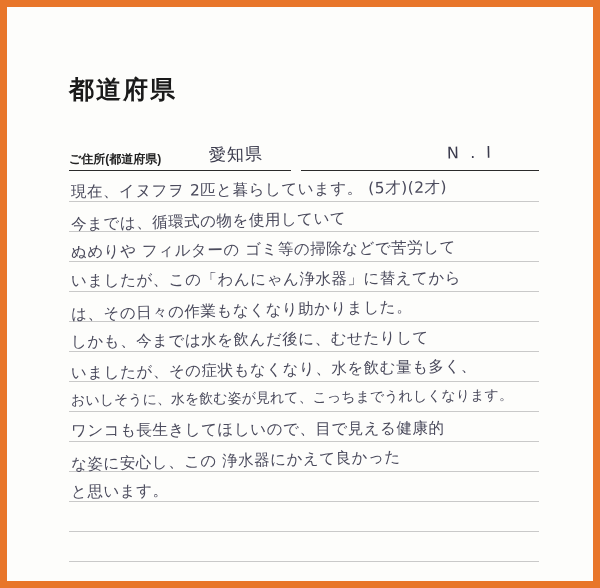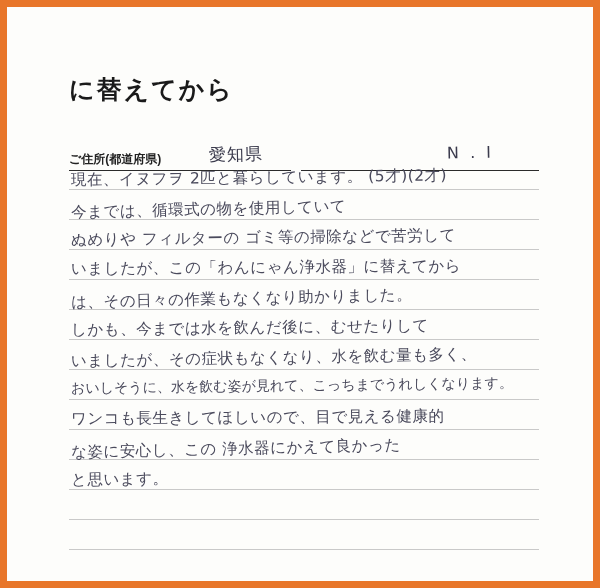--- a/index.html
+++ b/index.html
@@ -70,21 +70,21 @@
     height: 1px;
     background: #2b2b2b;
   }
   .ul-address { left: 0px; width: 222px; }
   .ul-name { left: 232px; width: 238px; }
 
   
   #body-area {
     position: absolute;
     left: 62px;
-    top: 156px;
+    top: 168px;
     width: 470px;
     height: 390px;
   }
   .line {
     position: absolute;
     left: 0;
     width: 470px;
     height: 1px;
     background: #c9c9c9;
   }
@@ -106,21 +106,21 @@
     font-size: 14px;
     letter-spacing: 0px;
   }
 </style>
 </head>
 <body>
 
 <div id="sheet">
   <div id="inner">
 
-    <div class="title">に替えてから</div>
+    <div class="title">都道府県</div>
 
     <div class="field-row">
       <span class="field-label lbl-address">ご住所(都道府県)</span>
       <span class="hand-value val-address">愛知県</span>
       <span class="field-underline ul-address"></span>
 
       <span class="hand-value val-name">N . I</span>
       <span class="field-underline ul-name"></span>
     </div>
 

